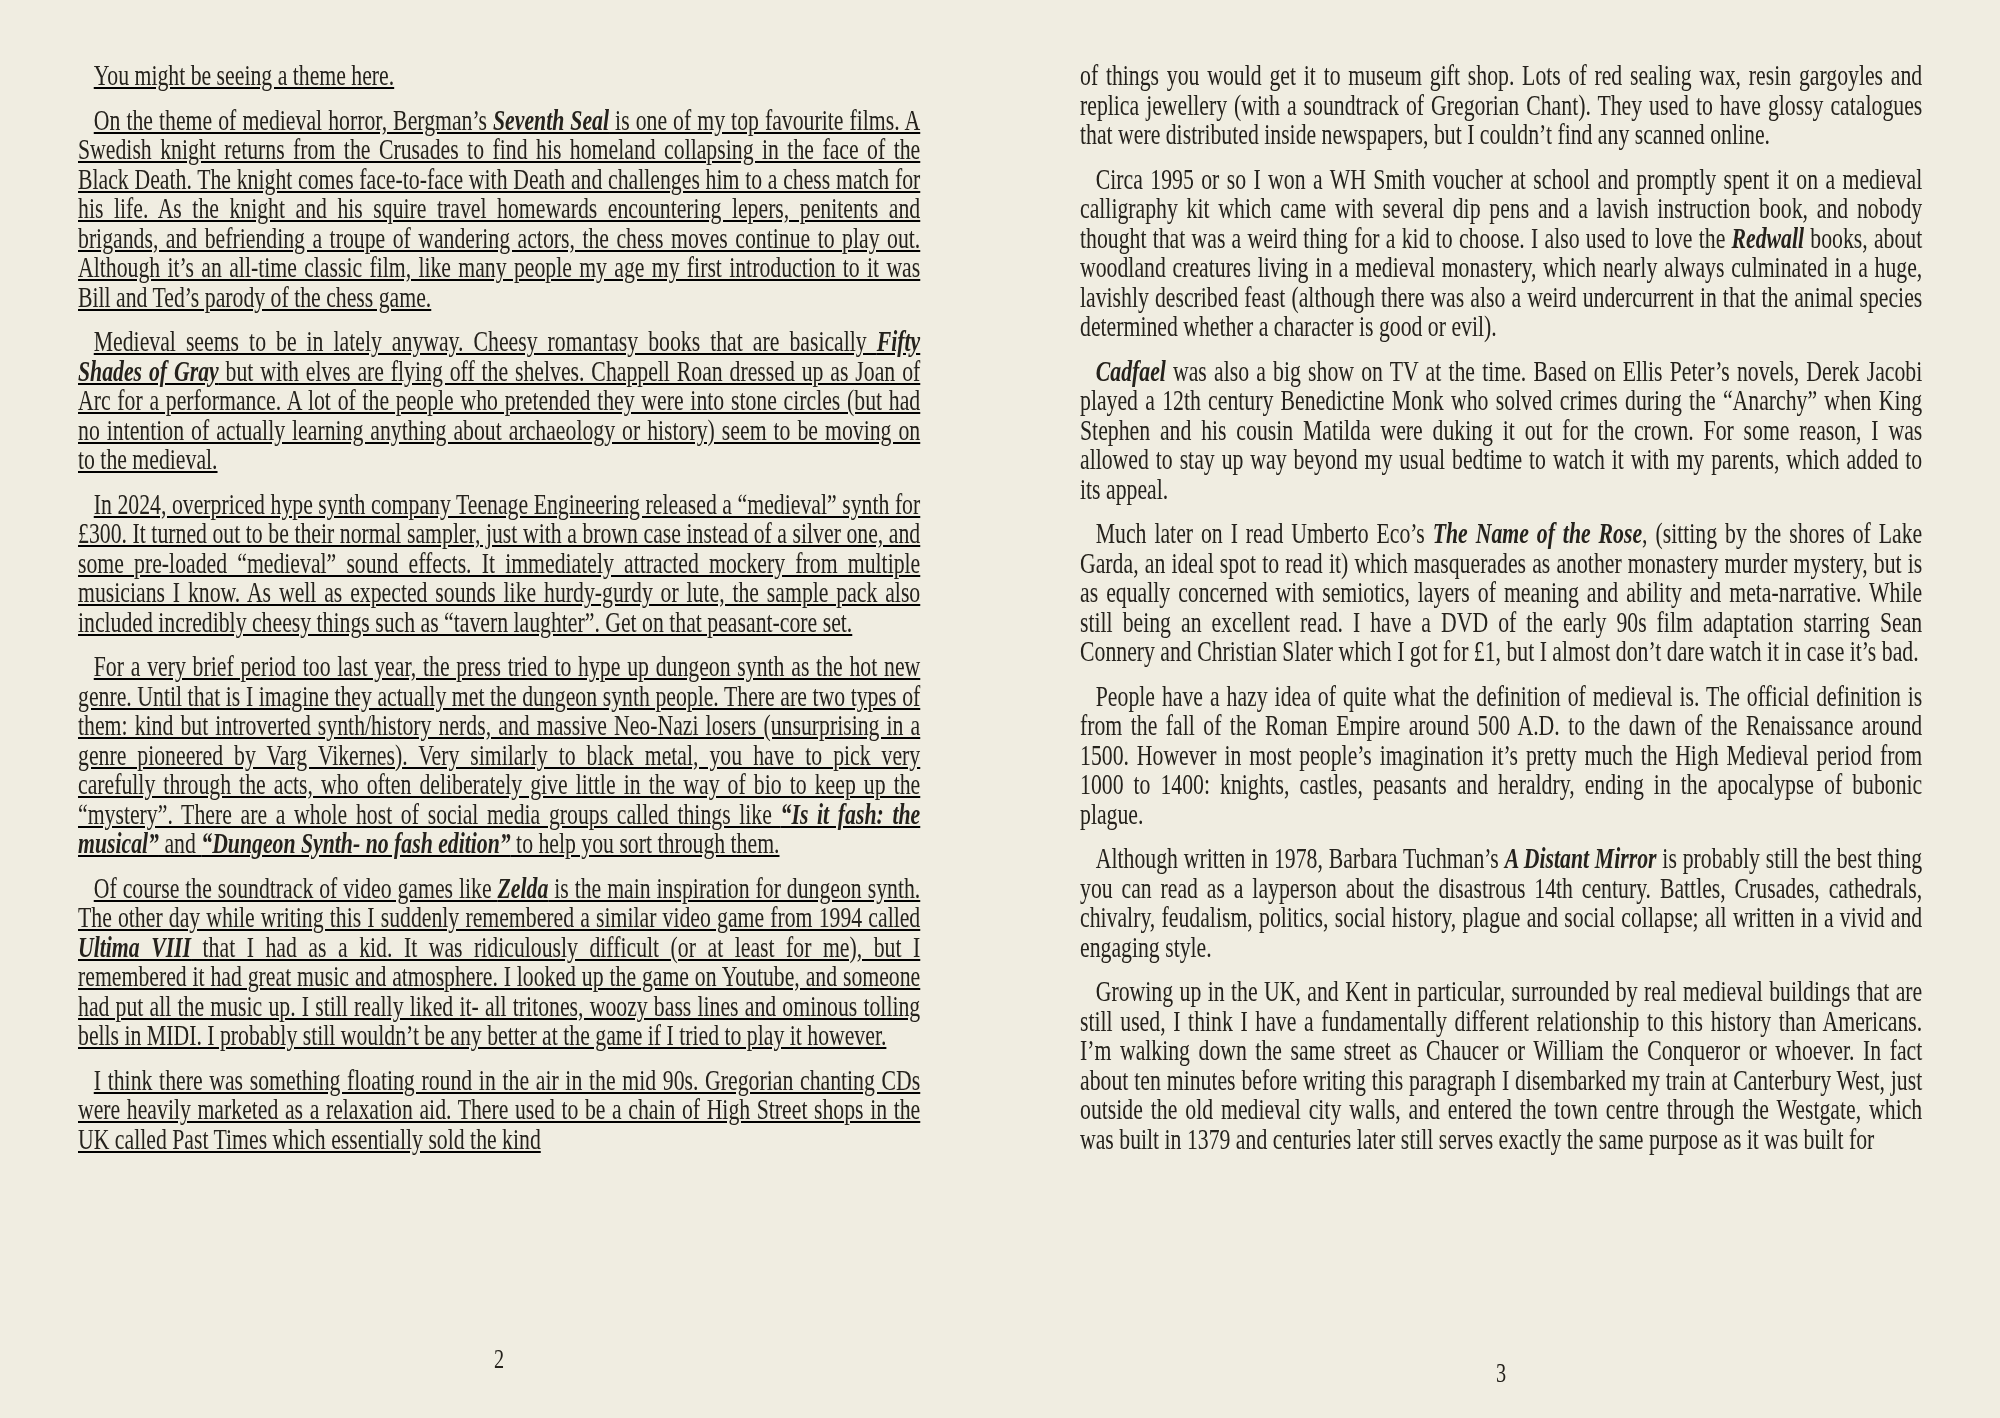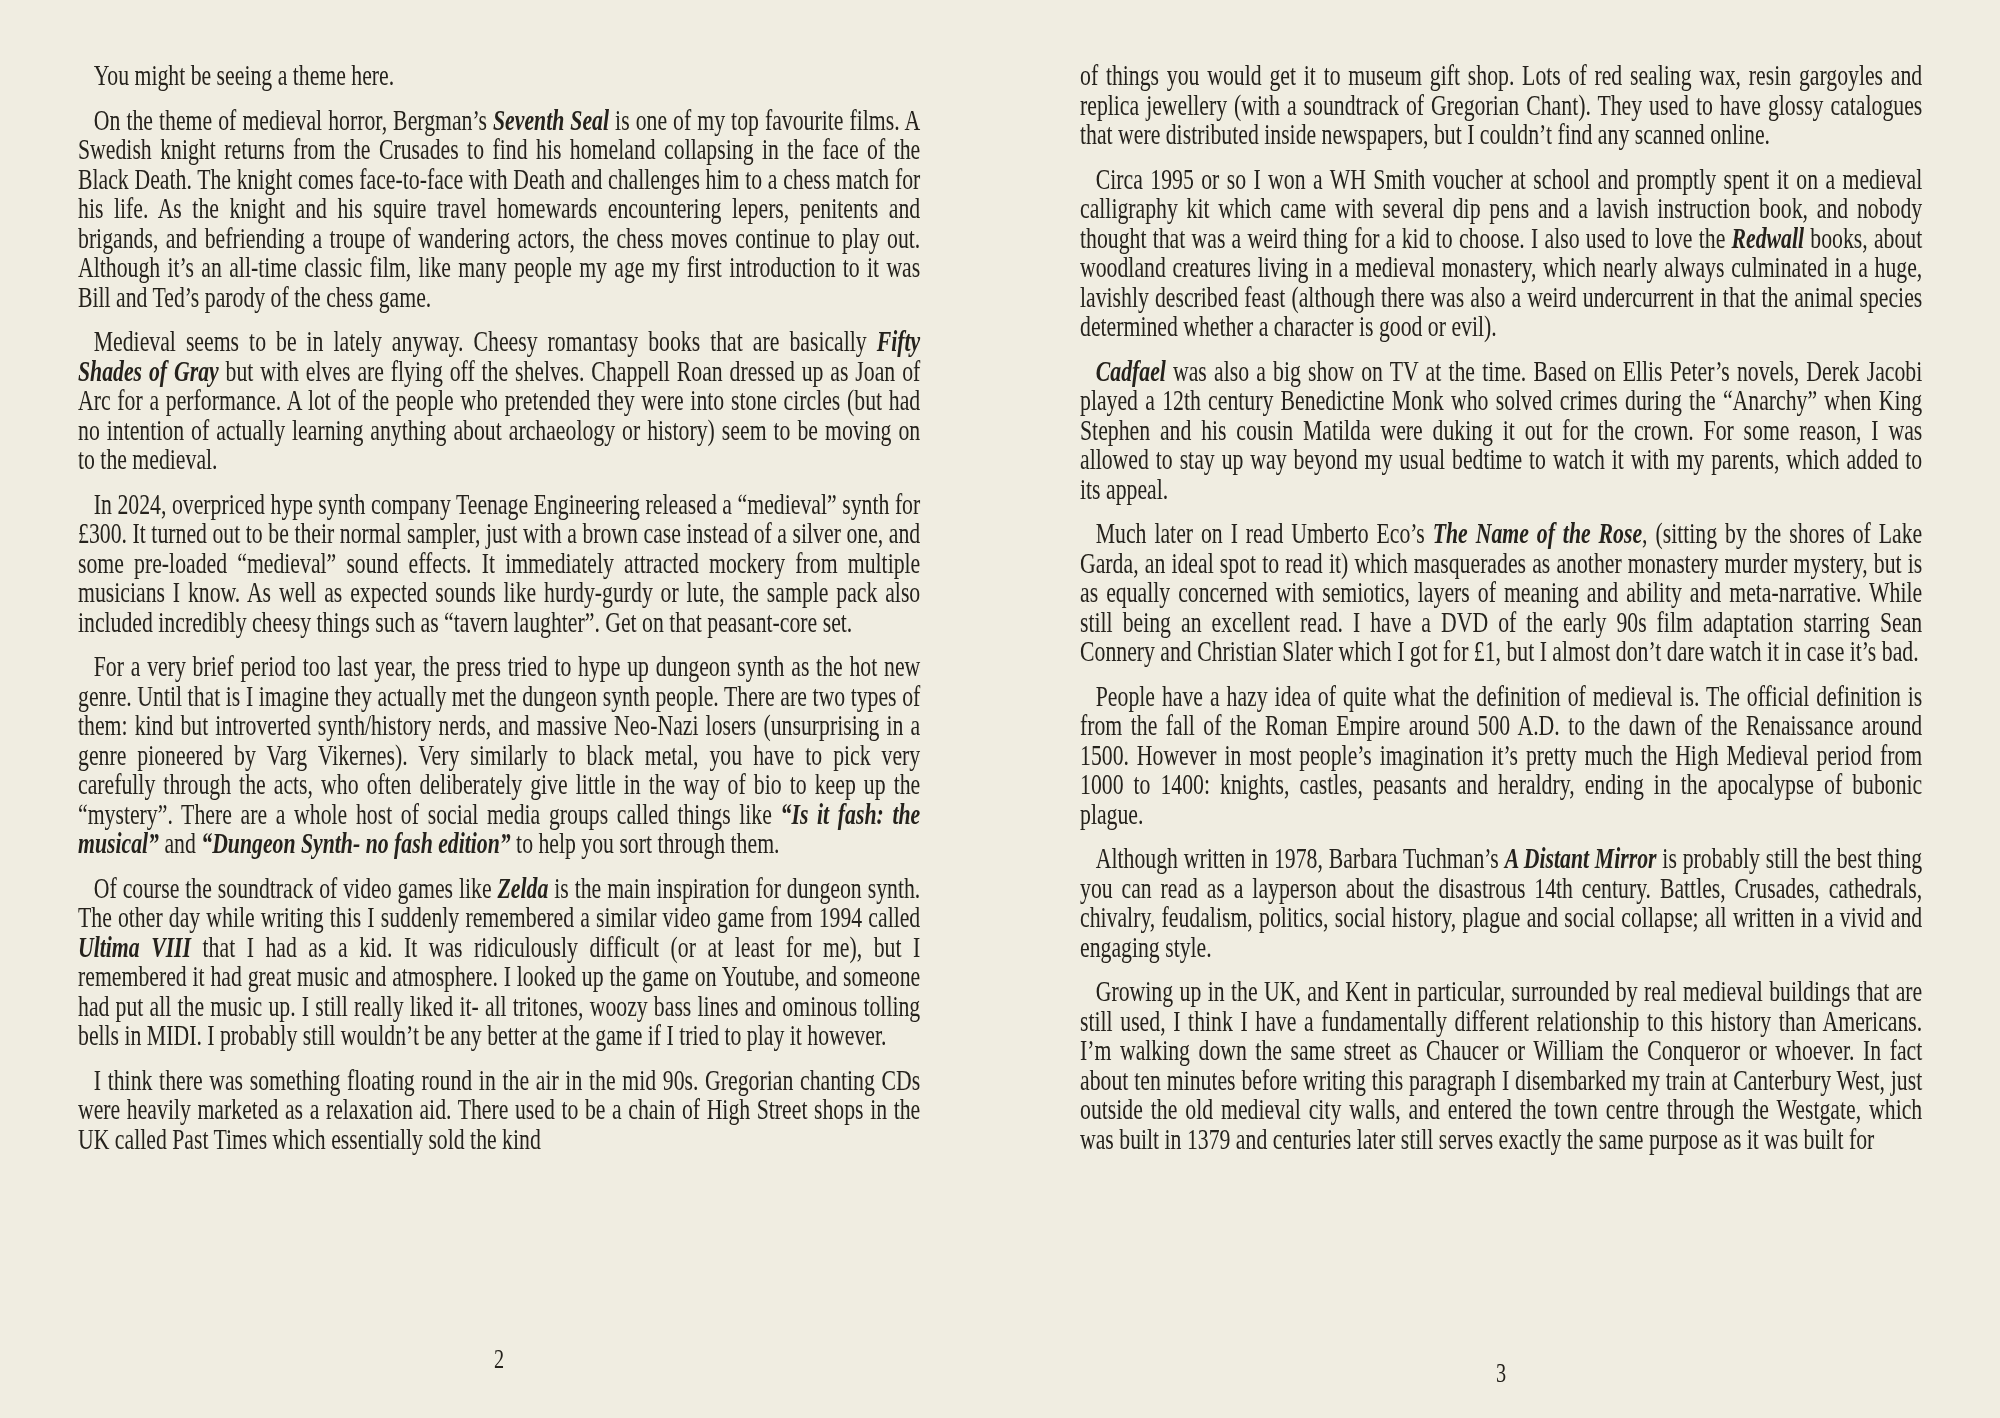--- a/index.html
+++ b/index.html
@@ -15,21 +15,21 @@
   }
   .spread {
     position: relative;
     width: 2000px;
     height: 1418px;
   }
   .page-block {
     position: absolute;
     top: 61px;
   }
-  .page-block.left  { left: 78px; }
+  .page-block.left  { left: 78px; text-decoration: underline; }
   .page-block.right { left: 1080px; }
   
   .col {
     width: 1123px;
     transform: scaleX(0.75);
     transform-origin: 0 0;
     font-size: 29px;
     line-height: 29.5px;
     color: var(--ink, #25221c);
     text-align: justify;

